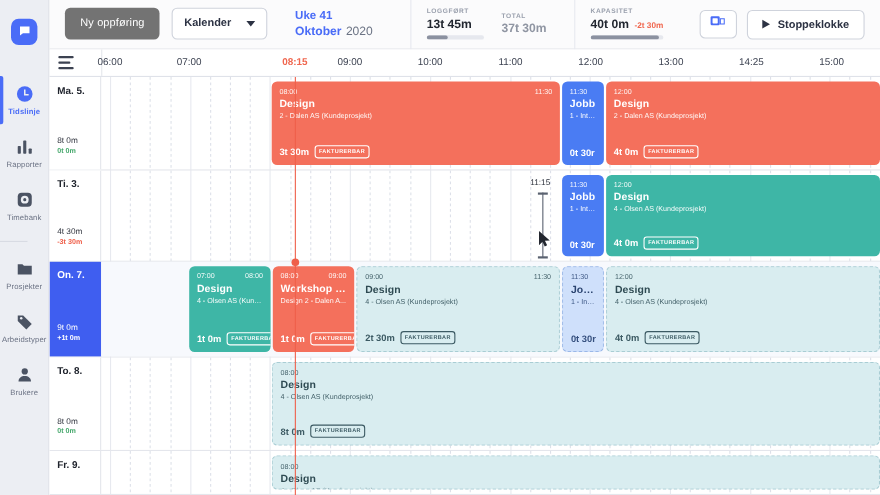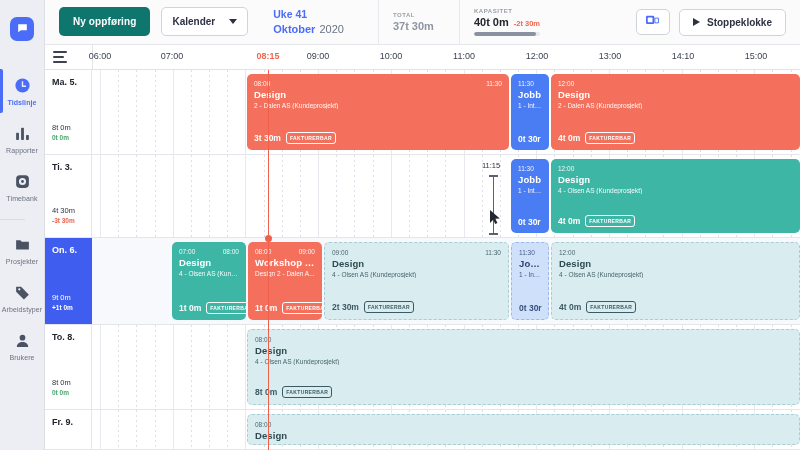--- a/index.html
+++ b/index.html
@@ -45,21 +45,21 @@
   .nav-sep { width: 25px; height: 1px; background: #d8dbe3; margin: 8px 0 6px 0; }
 
   
   .topbar {
     position: absolute; left: 45px; top: 0; width: 755px; height: 45px;
     background: #fbfbfc; border-bottom: 1px solid #e4e6ec;
     display: flex; align-items: center;
   }
   .tb-left { display: flex; align-items: center; gap: 11px; padding-left: 14px; }
   .btn-primary {
-    background: #0f766e; color: #fff; font-size: 10px; font-weight: bold;
+    background: #737373; color: #fff; font-size: 10px; font-weight: normal;
     border: none; border-radius: 5px; padding: 9px 14px; cursor: pointer;
     letter-spacing: .1px;
   }
   .btn-select {
     background: #fff; border: 1px solid #cfd3dc; border-radius: 5px;
     font-size: 10px; font-weight: bold; color: #2c3243; padding: 8px 10px;
     display: flex; align-items: center; gap: 14px; cursor: pointer; min-width: 72px;
     justify-content: space-between;
   }
   .caret { width: 0; height: 0; border-left: 4px solid transparent; border-right: 4px solid transparent; border-top: 5px solid #2c3243; }
@@ -250,20 +250,27 @@
         <span class="caret"></span>
       </div>
       <div class="weekblock">
         <div class="w1">Uke 41</div>
         <div class="w2"><span>Oktober</span><span class="yr">2020</span></div>
       </div>
     </div>
     <div class="stats" id="stats">
         <div class="stat-group">
           <div class="stat">
+            <div class="lbl">LOGGFØRT</div>
+            <div class="val"><span>13t 45m</span></div>
+            <div class="bar">
+              <i style="width:37%"></i>
+            </div>
+          </div>
+          <div class="stat">
             <div class="lbl">TOTAL</div>
             <div class="val muted"><span>37t 30m</span></div>
           </div>
         </div>
         <div class="stat-group">
           <div class="stat">
             <div class="lbl">KAPASITET</div>
             <div class="val"><span>40t 0m</span><span class="neg">-2t 30m</span></div>
             <div class="bar">
               <i style="width:94%"></i>
@@ -297,21 +304,21 @@
     <div class="axis-vsep" style="left:47px"></div>
     <div id="ticks">
         <div class="tick" style="left: 55px;">06:00</div>
         <div class="tick" style="left: 127px;">07:00</div>
         <div class="tick now" style="left: 223px;">08:15</div>
         <div class="tick" style="left: 273px;">09:00</div>
         <div class="tick" style="left: 346px;">10:00</div>
         <div class="tick" style="left: 419px;">11:00</div>
         <div class="tick" style="left: 492px;">12:00</div>
         <div class="tick" style="left: 565px;">13:00</div>
-        <div class="tick" style="left: 638px;">14:10</div>
+        <div class="tick" style="left: 638px;">14:25</div>
         <div class="tick" style="left: 711px;">15:00</div>
       </div>
   </div>
 
   <div class="grid">
     <div id="gridlines">
         <div class="vline" style="left: 55px;"></div>
         <div class="vdot" style="left: 73.18px;"></div>
         <div class="vdot" style="left: 91.36px;"></div>
         <div class="vdot" style="left: 109.54px;"></div>
@@ -408,21 +415,21 @@
               <div class="esub">4 - Olsen AS (Kundeprosjekt)</div>
               <div class="efoot">
                 <span class="edur">4t 0m</span>
                 <span class="ebadge">FAKTURERBAR</span>
               </div>
             </div>
           </div>
         </div>
         <div class="row sel" style="top: 168px; height: 87px;">
           <div class="daycell">
-            <div class="dname">On. 6.</div>
+            <div class="dname">On. 7.</div>
             <div class="dtot">9t 0m</div>
             <div class="ddiff pos">+1t 0m</div>
           </div>
           <div class="lane shaded">
             <div class="ev teal" style="left:80px;width:74px;top:4px;height:78px">
               <div class="etime"><span>07:00</span><span class="end">08:00</span></div>
               <div class="etitle">Design</div>
               <div class="esub">4 - Olsen AS (Kunde...</div>
               <div class="efoot">
                 <span class="edur">1t 0m</span>

